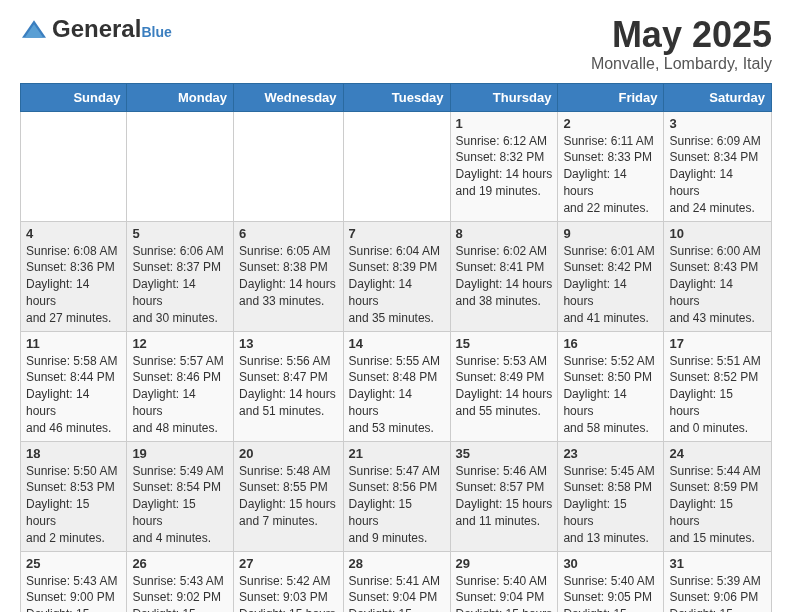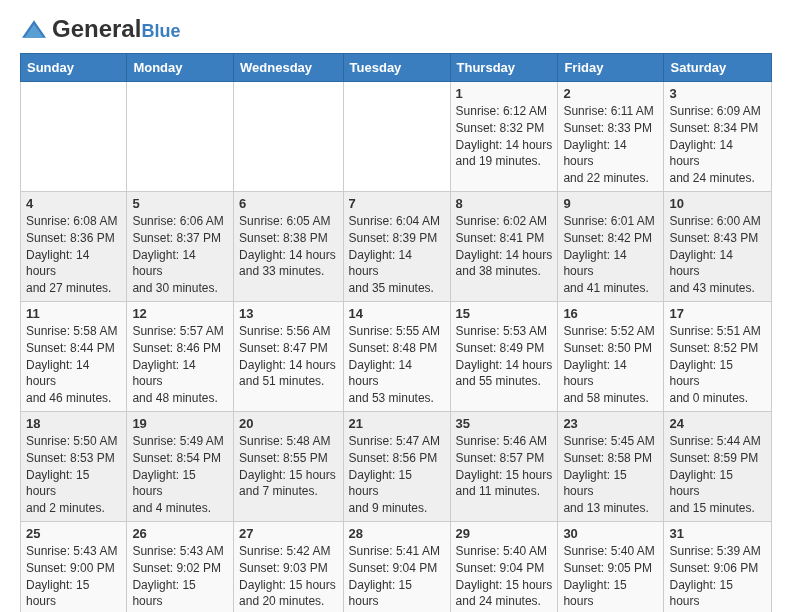--- a/index.html
+++ b/index.html
@@ -20,21 +20,21 @@
       display: flex;
       align-items: center;
       gap: 4px;
     }
     .logo-text-general {
       font-size: 24px;
       font-weight: bold;
       color: #333;
     }
     .logo-text-blue {
-      font-size: 18px;
+      font-size: 14px;
       font-weight: bold;
       color: #3a7ebf;
     }
     .logo-icon {
       width: 28px;
       height: 20px;
     }
     .title-area {
       text-align: right;
     }
@@ -49,21 +49,21 @@
       color: #555;
     }
     .calendar-table {
       width: 100%;
       border-collapse: collapse;
       border: 1px solid #ccc;
     }
     .calendar-table th {
       background-color: #3a7ebf;
       color: #fff;
-      text-align: left;
+      text-align: right;
       padding: 6px 6px;
       font-size: 13px;
       border: 1px solid #2a6aa0;
     }
     .calendar-table td {
       vertical-align: top;
       padding: 4px 5px;
       border: 1px solid #ccc;
       font-size: 10px;
       color: #333;
@@ -98,20 +98,24 @@
 <div class="header-area">
   <div class="logo">
     <svg class="logo-icon" viewBox="0 0 40 30" xmlns="http://www.w3.org/2000/svg">
       <polygon points="20,2 38,28 2,28" fill="#3a7ebf"></polygon>
       <polygon points="20,8 34,28 6,28" fill="#5a9fd4"></polygon>
     </svg>
     <div>
       <span class="logo-text-general">General</span><span class="logo-text-blue">Blue</span>
     </div>
   </div>
+  <div class="title-area">
+    <div class="month-title">May 2025</div>
+    <div class="location-title">Monvalle, Lombardy, Italy</div>
+  </div>
 </div>
 
 <table class="calendar-table">
   <thead>
     <tr>
     <th>Sunday</th>
         <th>Monday</th>
         <th>Wednesday</th>
         <th>Tuesday</th>
         <th>Thursday</th>

